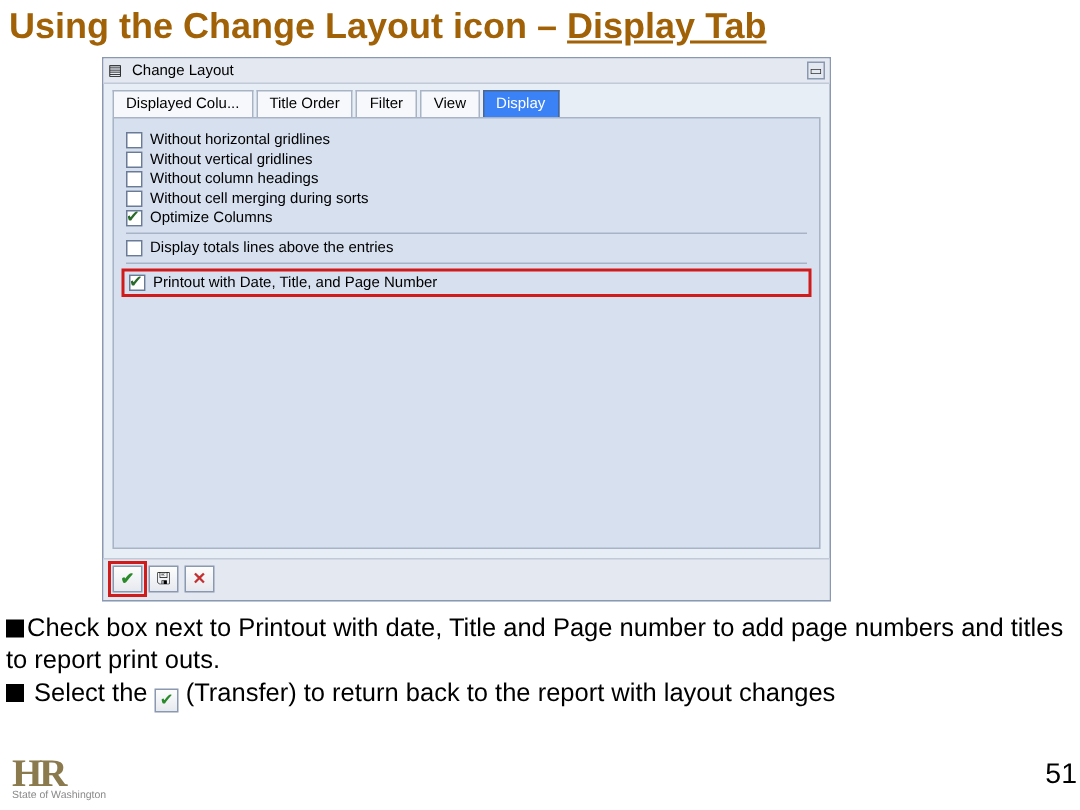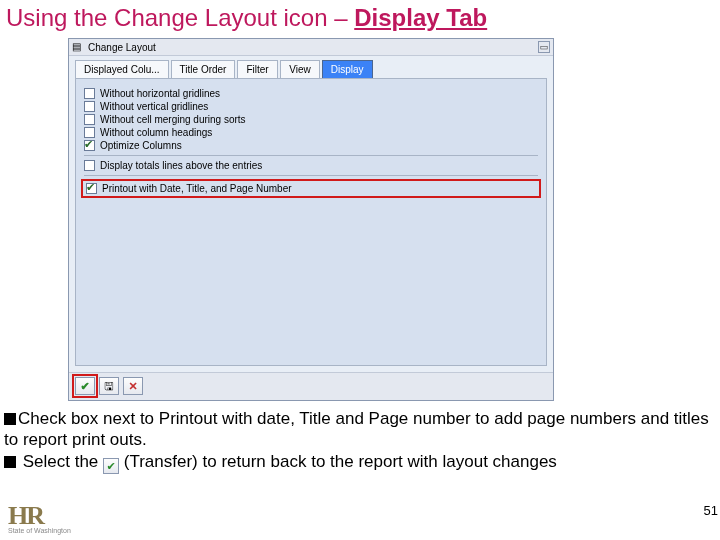--- a/index.html
+++ b/index.html
@@ -8,21 +8,22 @@
     width: 720px;
     height: 540px;
     font-family: Arial, sans-serif;
     background: #fff;
     position: relative;
     overflow: hidden;
   }
   .slide-title {
     font-size: 24px;
     padding: 4px 6px 8px 6px;
-    color: #be185d;
+    color: #a16207;
+    font-weight: bold;
   }
   .slide-title .underline { text-decoration: underline; }
   .dialog {
     position: absolute;
     left: 68px;
     top: 38px;
     width: 486px;
     background: #e8eef6;
     border: 1px solid #8a98b0;
   }
@@ -142,22 +143,22 @@
     width: 16px; height: 16px;
     border: 1px solid #8a98b0;
     background: linear-gradient(#fdfdfd,#e6e9ef);
     font-size: 11px; line-height: 14px; text-align: center;
     vertical-align: -3px;
     color: #2a8a2a;
   }
   .page-num {
     position: absolute;
     right: 2px;
-    bottom: 22px;
-    font-size: 13px;
+    bottom: 12px;
+    font-size: 19px;
   }
   .logo {
     position: absolute;
     left: 8px;
     bottom: 6px;
   }
   .logo-hr {
     font-family: Georgia, serif;
     font-size: 26px;
     font-weight: bold;
@@ -198,25 +199,25 @@
     <div class="check-row">
       <span class="cb"></span>
       <span>Without horizontal gridlines</span>
     </div>
     <div class="check-row">
       <span class="cb"></span>
       <span>Without vertical gridlines</span>
     </div>
     <div class="check-row">
       <span class="cb"></span>
+      <span>Without column headings</span>
+    </div>
+    <div class="check-row">
+      <span class="cb"></span>
       <span>Without cell merging during sorts</span>
-    </div>
-    <div class="check-row">
-      <span class="cb"></span>
-      <span>Without column headings</span>
     </div>
     <div class="check-row">
       <span class="cb checked"></span>
       <span>Optimize Columns</span>
     </div>
     <div class="rule"></div>
     <div class="check-row">
       <span class="cb"></span>
       <span>Display totals lines above the entries</span>
     </div>

